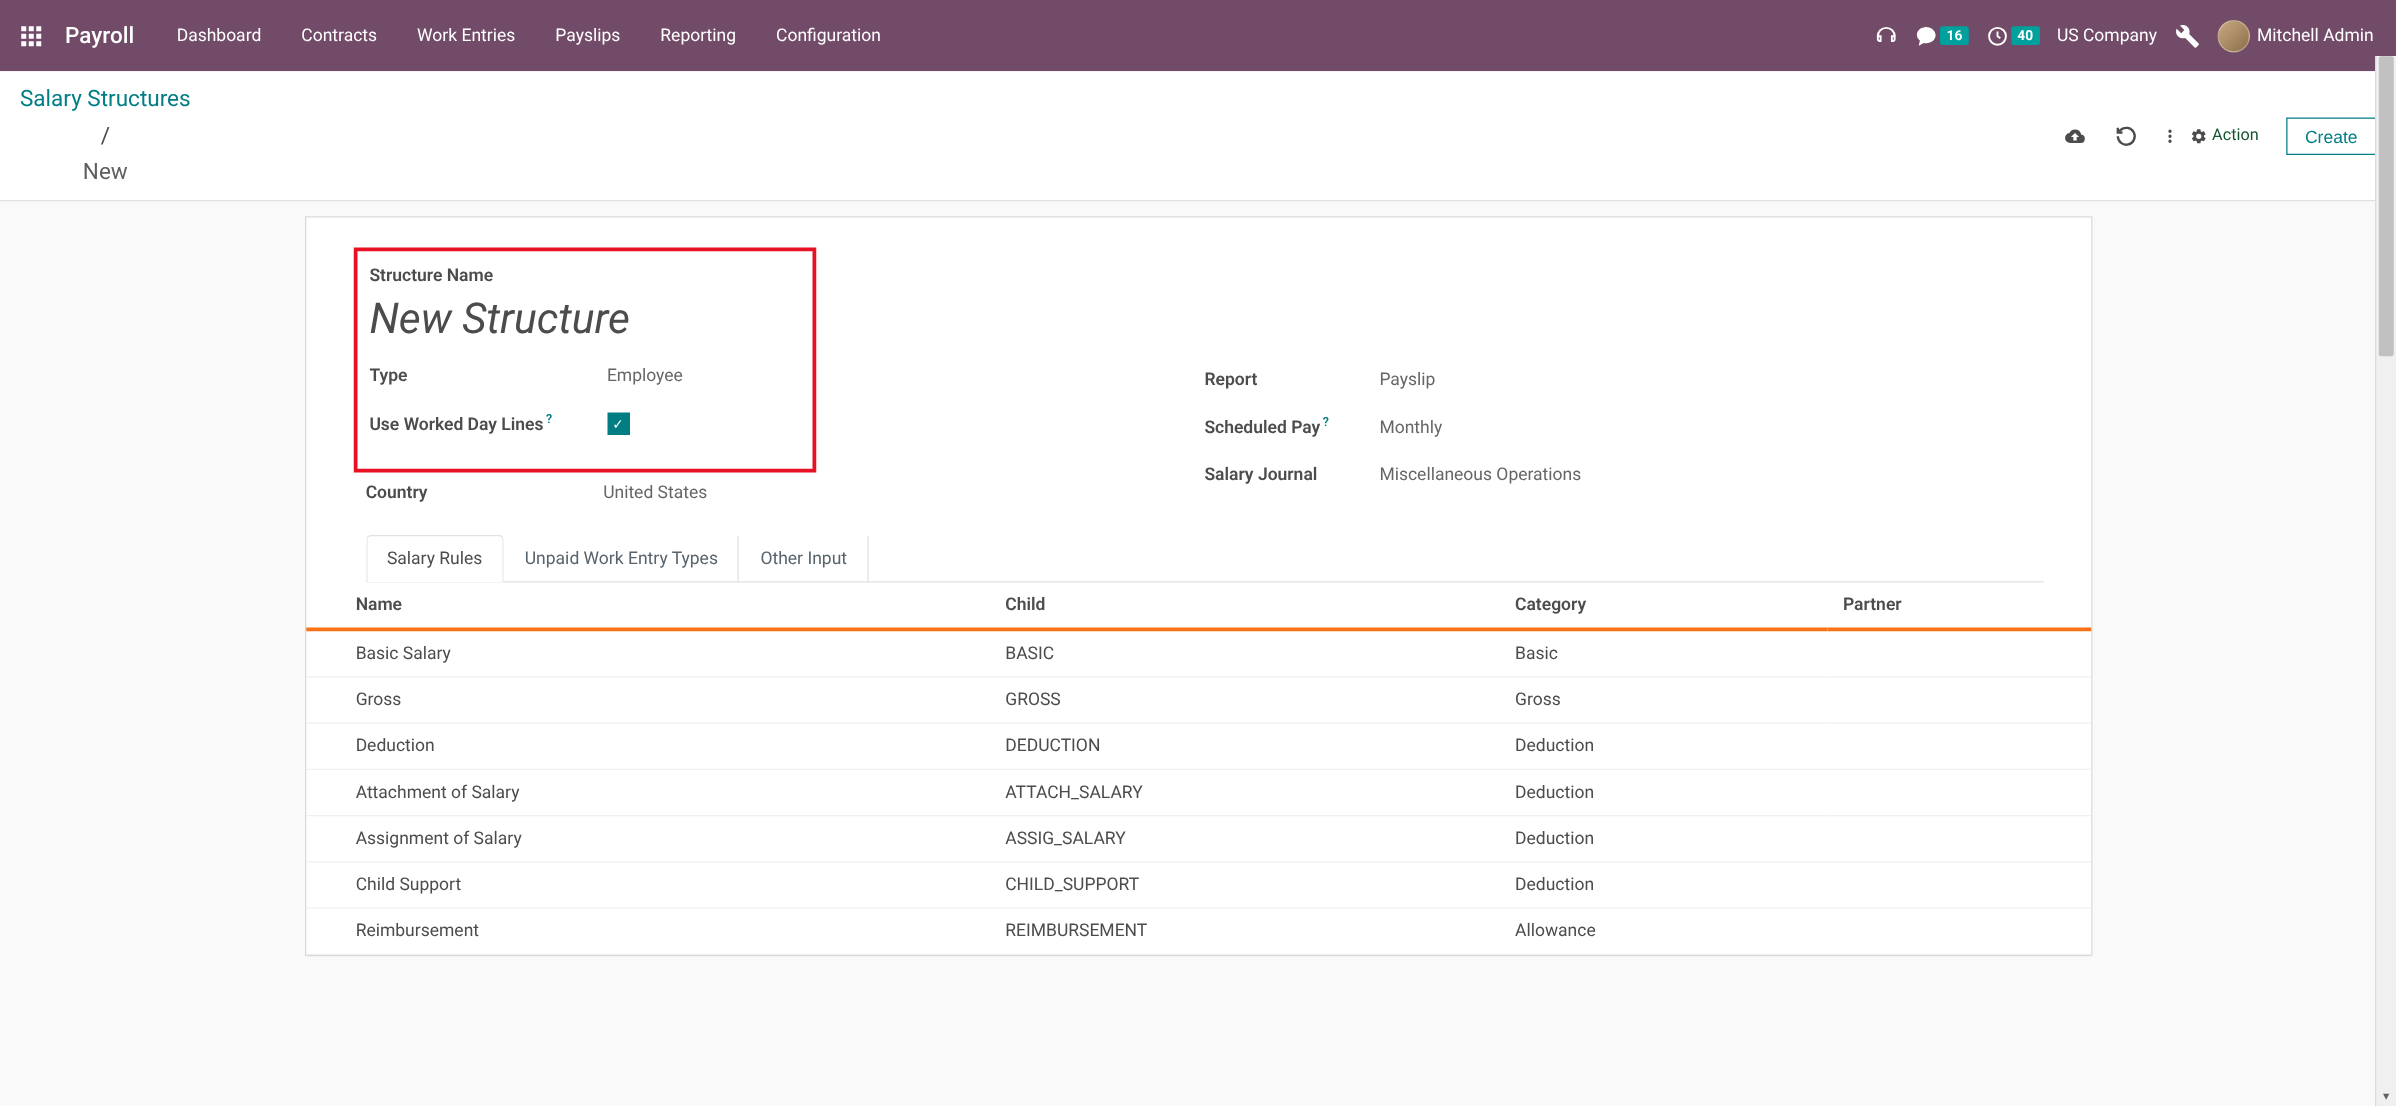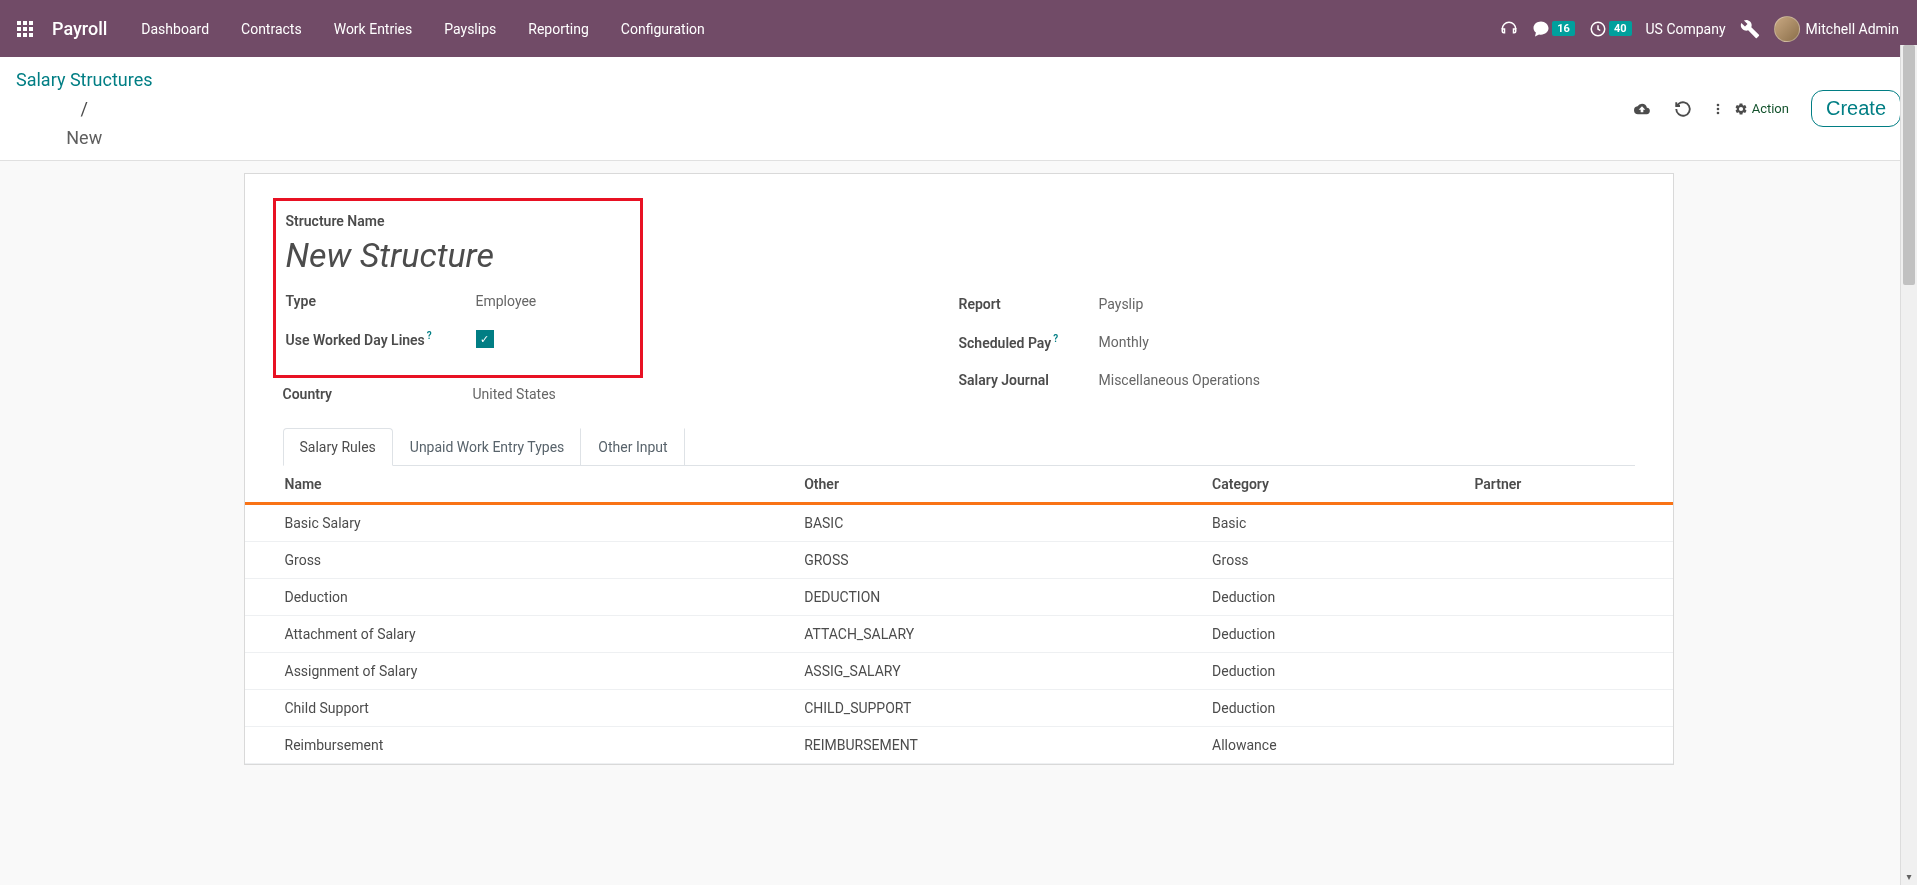--- a/index.html
+++ b/index.html
@@ -19,25 +19,25 @@
 .avatar { width: 26px; height: 26px; border-radius: 50%; background: linear-gradient(135deg, #c8a882, #8b6f4a); border: 1px solid rgba(255,255,255,0.3); }
 .username { color: #fff; margin-left: 6px; }
 
 .controlbar { background: #fff; border-bottom: 1px solid #e0e0e0; padding: 12px 16px; display: flex; align-items: center; }
 .breadcrumb { font-size: 18px; display: flex; align-items: center; gap: 8px; flex-direction: column; }
 .breadcrumb a { color: #017e84; text-decoration: none; }
 .breadcrumb .current { color: #5f5f5f; }
 .right-controls { margin-left: auto; display: flex; align-items: center; gap: 22px; }
 .ctrl-icon { color: #4c4c4c; cursor: pointer; display: flex; align-items: center; }
 .action-btn { display: flex; align-items: center; gap: 4px; cursor: pointer; color: #14532d; font-size: 13px; }
-.create-btn { border: 1px solid #017e84; color: #017e84; background: #fff; padding: 6px 14px; font-size: 20px; cursor: pointer; border-radius: 12px; }
+.create-btn { border: 1px solid #017e84; color: #017e84; background: #fff; padding: 6px 14px; font-size: 14px; cursor: pointer; border-radius: 0; }
 
 .main-area { padding: 0 16px 20px 16px; display: flex; justify-content: center; }
 .form-sheet { background: #fff; border: 1px solid #d9d9d9; width: 100%; max-width: 1430px; margin-top: 12px; }
-.sheet-inner { padding: 24px 38px 0 38px; }
+.sheet-inner { padding: 24px 38px 0 48px; }
 
 .highlight-box { border: 3px solid #e81123; padding: 12px 10px 10px 10px; margin-bottom: 8px; width: 370px; margin-left: -10px; }
 
 .field-label { font-weight: 600; color: #4c4c4c; font-size: 14px; }
 .struct-name { font-size: 34px; color: #4c4c4c; margin-top: 6px; margin-bottom: 14px; font-weight: 400; font-style: italic; }
 .form-row { display: flex; }
 .form-col { flex: 1; }
 .field-line { display: flex; align-items: center; margin-bottom: 14px; min-height: 24px; }
 .field-line .field-label { width: 190px; flex-shrink: 0; }
 .field-value { color: #666; }
@@ -206,21 +206,21 @@
         <div class="tab active">Salary Rules</div>
         <div class="tab">Unpaid Work Entry Types</div>
         <div class="tab">Other Input</div>
       </div>
     </div>
 
     <table class="rules">
       <thead>
         <tr>
           <th>Name</th>
-          <th>Other</th>
+          <th>Child</th>
           <th>Category</th>
           <th>Partner</th>
         </tr>
       </thead>
       <tbody id="rules-body">
           <tr>
             <td>Basic Salary</td>
             <td>BASIC</td>
             <td>Basic</td>
             <td></td>

